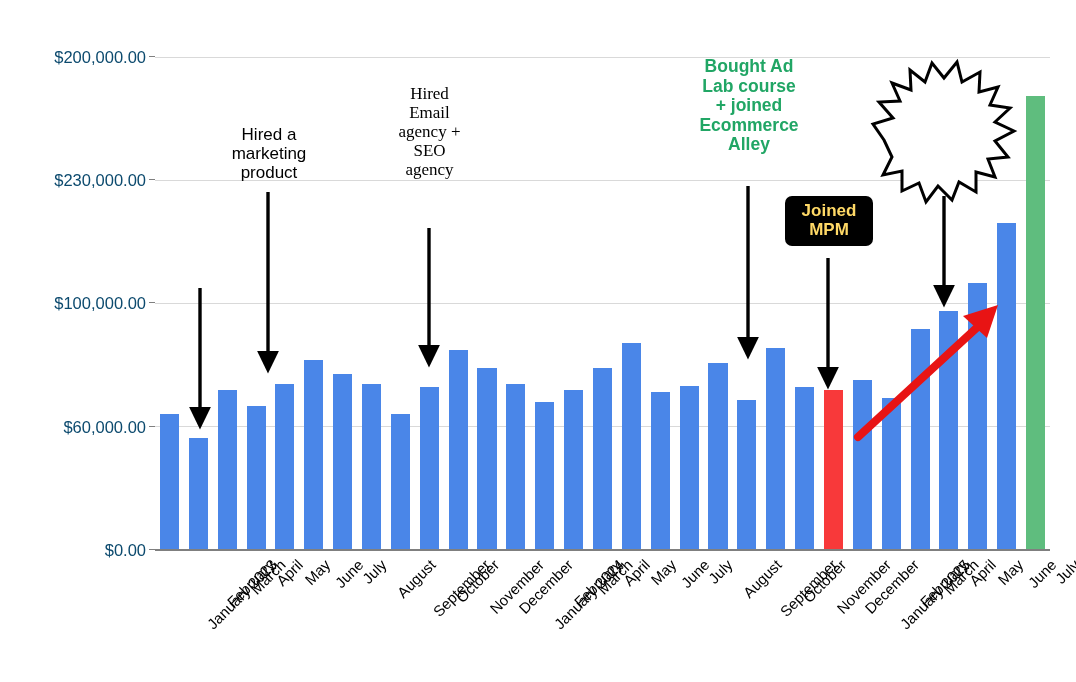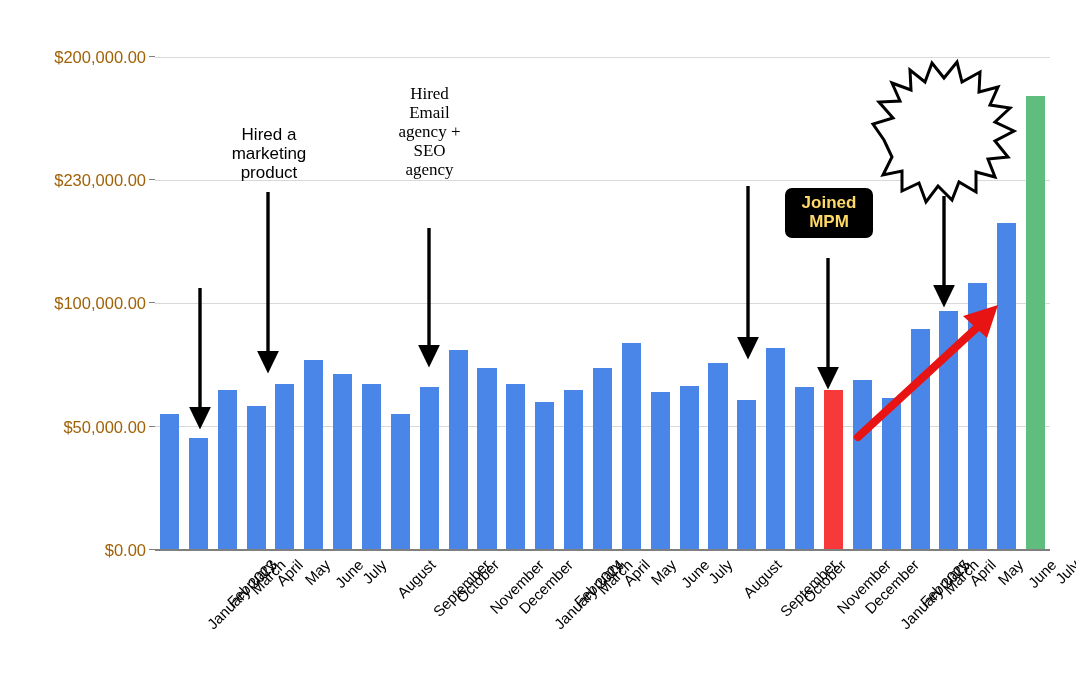--- a/index.html
+++ b/index.html
@@ -45,21 +45,21 @@
     left: 0;
     top: 0;
     width: 1076px;
     height: 682px;
   }
   .ytick {
     position: absolute;
     width: 130px;
     text-align: right;
     font-size: 16.5px;
-    color: #a16207;
+    color: #0c4a6e;
     white-space: nowrap;
   }
   .ytick-mark {
     position: absolute;
     width: 6px;
     height: 1px;
     background: #7f7f7f;
   }
   
   .bars {
@@ -139,21 +139,21 @@
 </style>
 </head>
 <body>
 
 <div id="chart-root">
 
   <div class="ytick-wrap">
     <div class="ytick" style="left:16px; top:48px;">$200,000.00</div>
     <div class="ytick" style="left:16px; top:171px;">$230,000.00</div>
     <div class="ytick" style="left:16px; top:294px;">$100,000.00</div>
-    <div class="ytick" style="left:16px; top:418px;">$50,000.00</div>
+    <div class="ytick" style="left:16px; top:418px;">$60,000.00</div>
     <div class="ytick" style="left:16px; top:541px;">$0.00</div>
 
     <div class="ytick-mark" style="left:149px; top:56px;"></div>
     <div class="ytick-mark" style="left:149px; top:179px;"></div>
     <div class="ytick-mark" style="left:149px; top:302px;"></div>
     <div class="ytick-mark" style="left:149px; top:426px;"></div>
     <div class="ytick-mark" style="left:149px; top:549px;"></div>
   </div>
 
   <div class="plot-area">
@@ -271,18 +271,23 @@
   <div class="anno" style="left:214px; top:125px; width:110px;">Hired a
 marketing
 product</div>
 
   <div class="anno" style="left:381px; top:84px; width:97px;font-family:Liberation Serif, serif;">Hired
 Email
 agency +
 SEO
 agency</div>
 
-
-  <div class="badge" style="left:785px; top:188px; width:70px;">Joined
+  <div class="anno green-bold" style="left:685px; top:57px; width:128px;">Bought Ad
+Lab course
++ joined
+Ecommerce
+Alley</div>
+
+  <div class="badge" style="left:785px; top:196px; width:70px;">Joined
 MPM</div>
 
 
 </div>
 
 </body></html>

